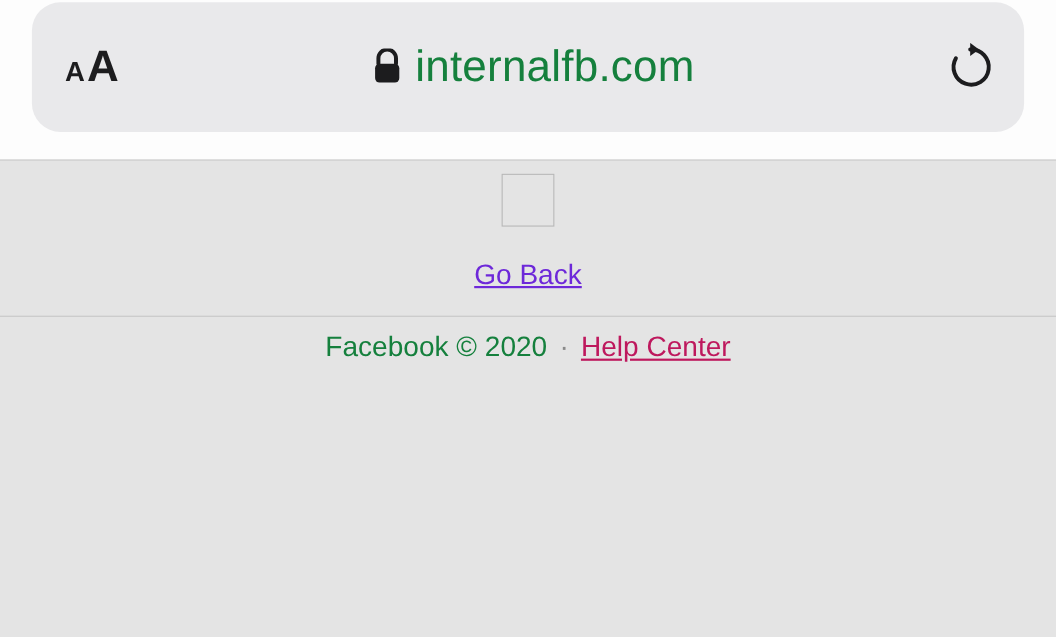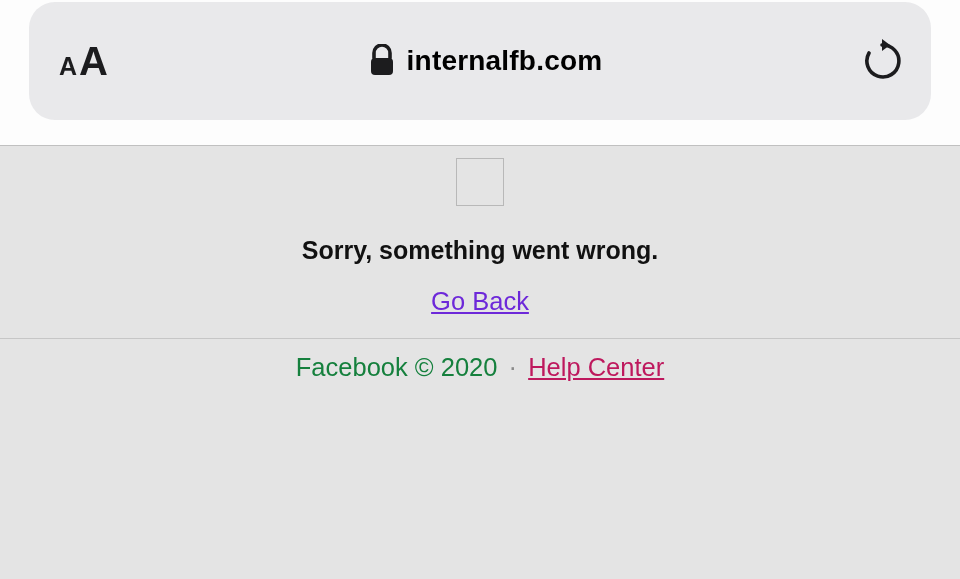--- a/index.html
+++ b/index.html
@@ -37,24 +37,23 @@
     .aa-large { font-size: 40px; font-weight: 600; }
     .addr-center {
       flex: 1;
       display: flex;
       align-items: center;
       justify-content: center;
       gap: 12px;
     }
     .lock { display: inline-flex; }
     .domain {
-      font-size: 28px;
-      color: #000000;
+      font-size: 40px;
+      color: #15803d;
       letter-spacing: 0.2px;
-      font-weight: bold;
     }
     .reload-btn { display: inline-flex; }
 
     
     .content {
       text-align: center;
       padding-top: 12px;
       border-bottom: 1px solid #c6c6c6;
       padding-bottom: 22px;
     }
@@ -119,21 +118,20 @@
       <svg width="38" height="44" viewBox="0 0 38 44">
         <path d="M19 6 A16 16 0 1 1 6 14" fill="none" stroke="#1c1c1e" stroke-width="3.6" stroke-linecap="round"></path>
         <path d="M19 0 L19 12 L27 6 Z" fill="#1c1c1e"></path>
       </svg>
     </span>
   </div>
 </div>
 
 <div class="content">
   <div class="broken-img"></div>
-  <div class="heading">Sorry, something went wrong.</div>
   <a class="go-back">Go Back</a>
 </div>
 
 <div class="footer">
   <span class="copyright">Facebook © 2020</span>
   <span class="dot">·</span>
   <a class="help-center">Help Center</a>
 </div>
 
 </body></html>

